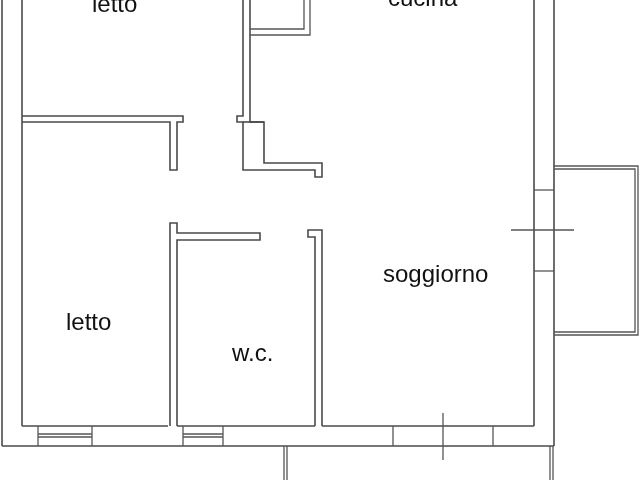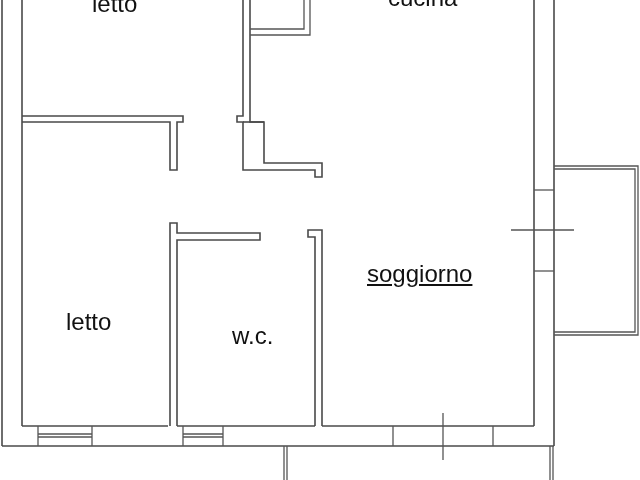--- a/index.html
+++ b/index.html
@@ -85,14 +85,14 @@
     <line class="thin" x1="284" y1="446" x2="284" y2="480"></line>
     <line class="thin" x1="287" y1="446" x2="287" y2="480"></line>
     <line class="thin" x1="550" y1="446" x2="550" y2="480"></line>
     <line class="thin" x1="553" y1="446" x2="553" y2="480"></line>
   </g>
 </svg>
 
 <div class="label" style="left:92px; top:-8px;">letto</div>
 <div class="label" style="left:388px; top:-14px;">cucina</div>
 <div class="label" style="left:66px; top:310px;">letto</div>
-<div class="label" style="left:232px; top:324px;">w.c.</div>
-<div class="label" style="left:367px; top:262px;text-decoration:underline;">soggiorno</div>
+<div class="label" style="left:232px; top:341px;">w.c.</div>
+<div class="label" style="left:383px; top:262px;">soggiorno</div>
 
 </body></html>

